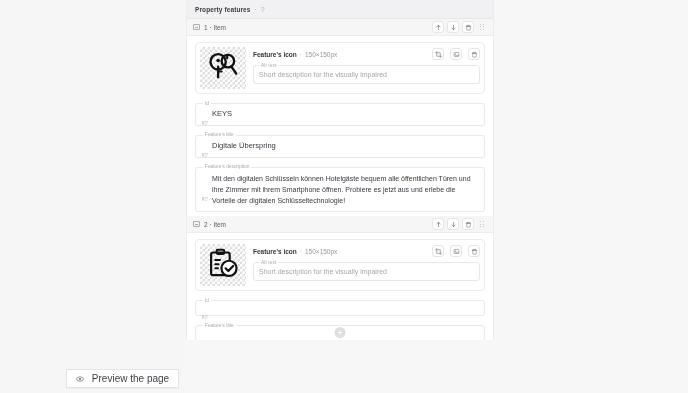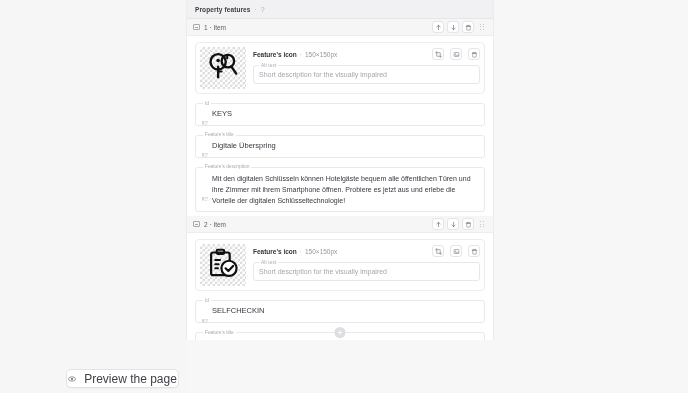--- a/index.html
+++ b/index.html
@@ -17,24 +17,24 @@
     position: absolute;
     left: 0; top: 0; width: 186px; height: 393px;
     background: #f6f6f7;
   }
   .preview-btn {
     position: absolute;
     left: 66px; top: 369px;
     width: 113px; height: 19px;
     background: #ffffff;
     border: 1px solid #e2e3e6;
-    border-radius: 5px;
+    border-radius: 0;
     display: flex; align-items: center; justify-content: center;
     gap: 8px;
-    font-size: 12px;
+    font-size: 10px;
     color: #3d3f45;
     cursor: pointer;
     box-shadow: 0 1px 1px rgba(0,0,0,0.03);
   }
   .preview-btn .eye { display:flex; align-items:center; }
 
   
   .panel {
     position: absolute;
     left: 186px; top: 0;
@@ -442,21 +442,20 @@
       <div class="sfield">
         <span class="flabel">Id</span>
         <span class="lmark">
           <svg width="6" height="5" viewBox="0 0 12 10">
               <rect x="0" y="1" width="4" height="7" fill="#c7c8cc"></rect>
               <rect x="5" y="1" width="7" height="1.4" fill="#c7c8cc"></rect>
               <rect x="5" y="4" width="7" height="1.4" fill="#c7c8cc"></rect>
               <rect x="5" y="7" width="5" height="1.4" fill="#c7c8cc"></rect>
             </svg>
         </span>
-        <div class="fvalue">SELFCHECKIN</div>
       </div>
 
       <div class="sfield">
         <span class="flabel">Feature's title</span>
         <span class="lmark">
           <svg width="6" height="5" viewBox="0 0 12 10">
               <rect x="0" y="1" width="4" height="7" fill="#c7c8cc"></rect>
               <rect x="5" y="1" width="7" height="1.4" fill="#c7c8cc"></rect>
               <rect x="5" y="4" width="7" height="1.4" fill="#c7c8cc"></rect>
               <rect x="5" y="7" width="5" height="1.4" fill="#c7c8cc"></rect>

